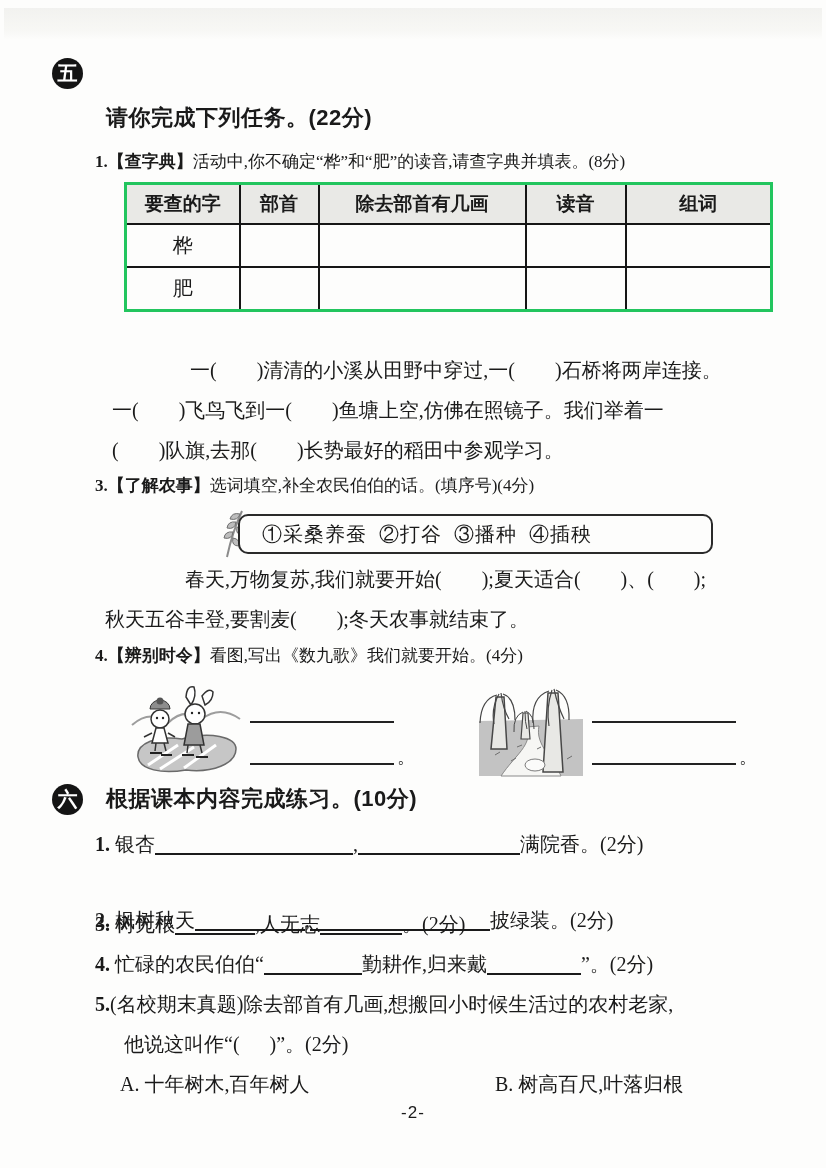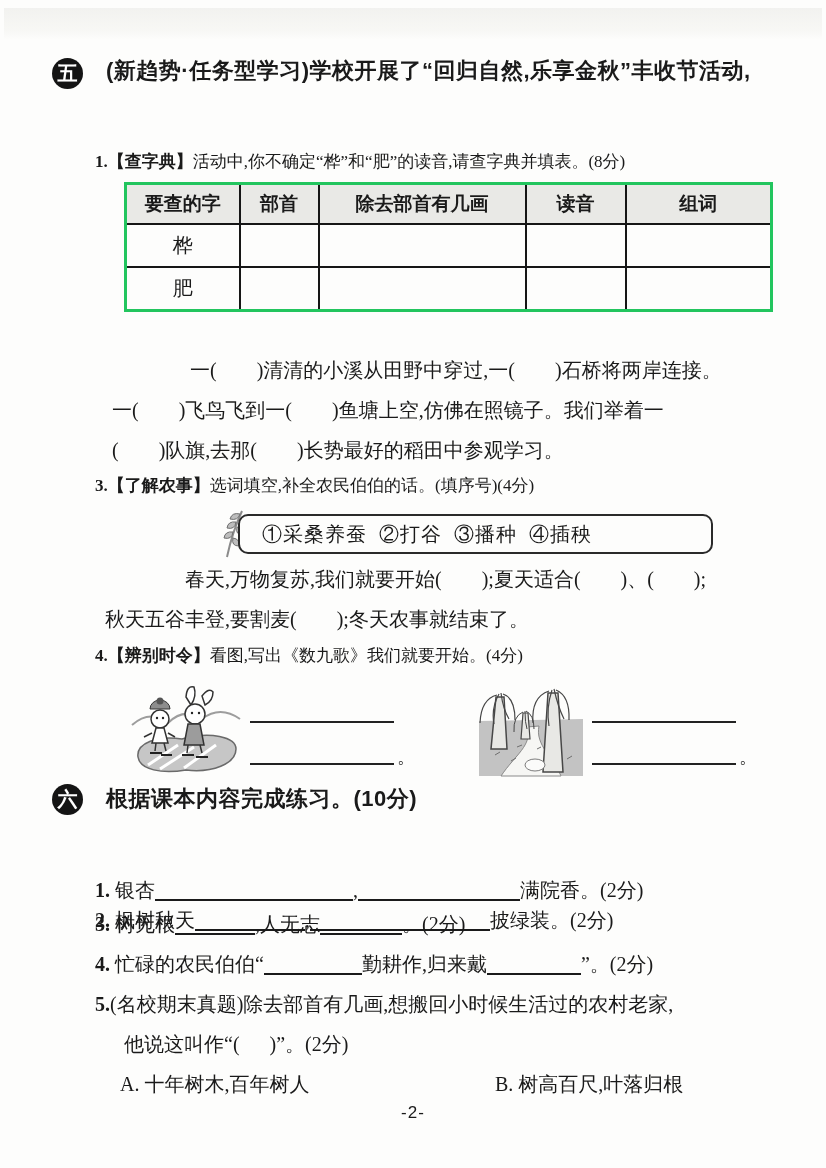--- a/index.html
+++ b/index.html
@@ -35,21 +35,21 @@
 </style>
 </head>
 <body>
 
 <div class="page">
   <div class="scanband"></div>
 
   <div class="badge" style="left:52px;top:58px;">
       <span>五</span>
     </div>
-  <div class="sec-title" style="left:106px;top:56px;">(新趋势·任务型学习)学校开展了“回归自然,乐享金秋”丰收节活动,</div>
+  <div class="sec-title" style="left:106px;top:103px;">请你完成下列任务。(22分)</div>
 
   <div class="qhead" style="left:95px;top:150px;"><span class="qnum">1.</span><span class="qtag">【查字典】</span><span>活动中,你不确定“桦”和“肥”的读音,请查字典并填表。(8分)</span></div>
 
   <table class="dict-table">
     <colgroup>
         <col style="width:114px">
         <col style="width:79px">
         <col style="width:207px">
         <col style="width:100px">
         <col style="width:146px">
@@ -142,21 +142,21 @@
   </svg>
   <div class="ansline" style="left:592px;top:705px;width:144px;"></div>
   <div class="ansline" style="left:592px;top:747px;width:144px;"></div>
   <span class="period" style="left:739px;top:745px;">。</span>
 
   <div class="badge" style="left:52px;top:784px;">
       <span>六</span>
     </div>
   <div class="sec-title" style="left:106px;top:784px;">根据课本内容完成练习。(10分)</div>
 
-  <div class="s6item" style="top:831px;margin-top:46px;"><span class="qnum">1.</span><span> 银杏</span><span class="blank" style="width:198px;"></span><span>,</span><span class="blank" style="width:162px;"></span><span>满院香。(2分)</span></div>
+  <div class="s6item" style="top:831px;"><span class="qnum">1.</span><span> 银杏</span><span class="blank" style="width:198px;"></span><span>,</span><span class="blank" style="width:162px;"></span><span>满院香。(2分)</span></div>
 
   <div class="s6item" style="top:871px;margin-top:36px;"><span class="qnum">2.</span><span> 枫树秋天</span><span class="blank" style="width:110px;"></span><span>,</span><span class="blank" style="width:180px;"></span><span>披绿装。(2分)</span></div>
 
   <div class="s6item" style="top:911px;"><span class="qnum">3.</span><span> 树无根</span><span class="blank" style="width:80px;"></span><span>,人无志</span><span class="blank" style="width:82px;"></span><span>。(2分)</span></div>
 
   <div class="s6item" style="top:951px;"><span class="qnum">4.</span><span> 忙碌的农民伯伯“</span><span class="blank" style="width:98px;"></span><span>勤耕作,归来戴</span><span class="blank" style="width:94px;"></span><span>”。(2分)</span></div>
 
   <div class="s6item" style="top:991px;"><span class="qnum">5.</span><span>(名校期末真题)除去部首有几画,想搬回小时候生活过的农村老家,</span></div>
   <div class="s6item" style="left:124px;top:1031px;"><span>他说这叫作“(      )”。(2分)</span></div>
 

